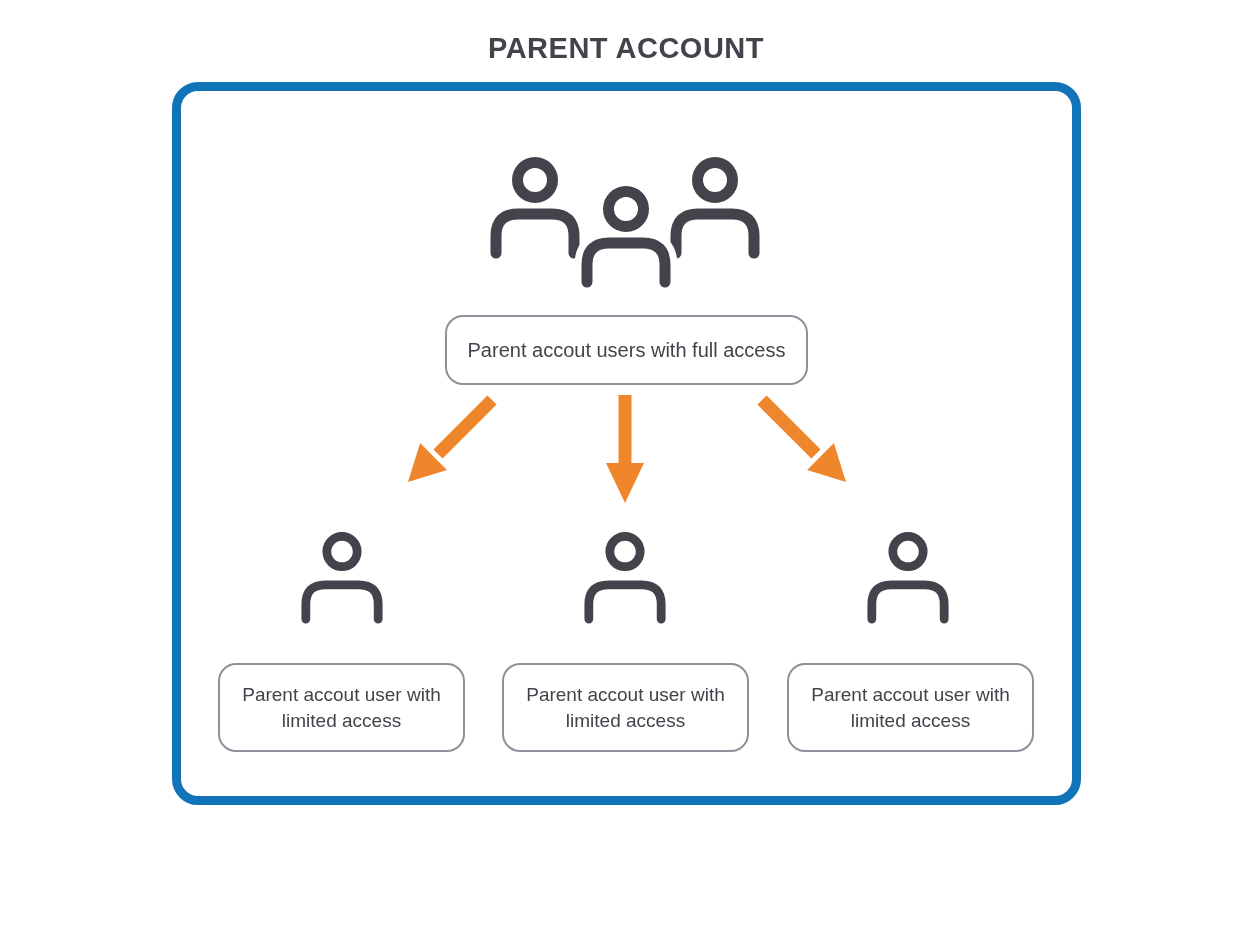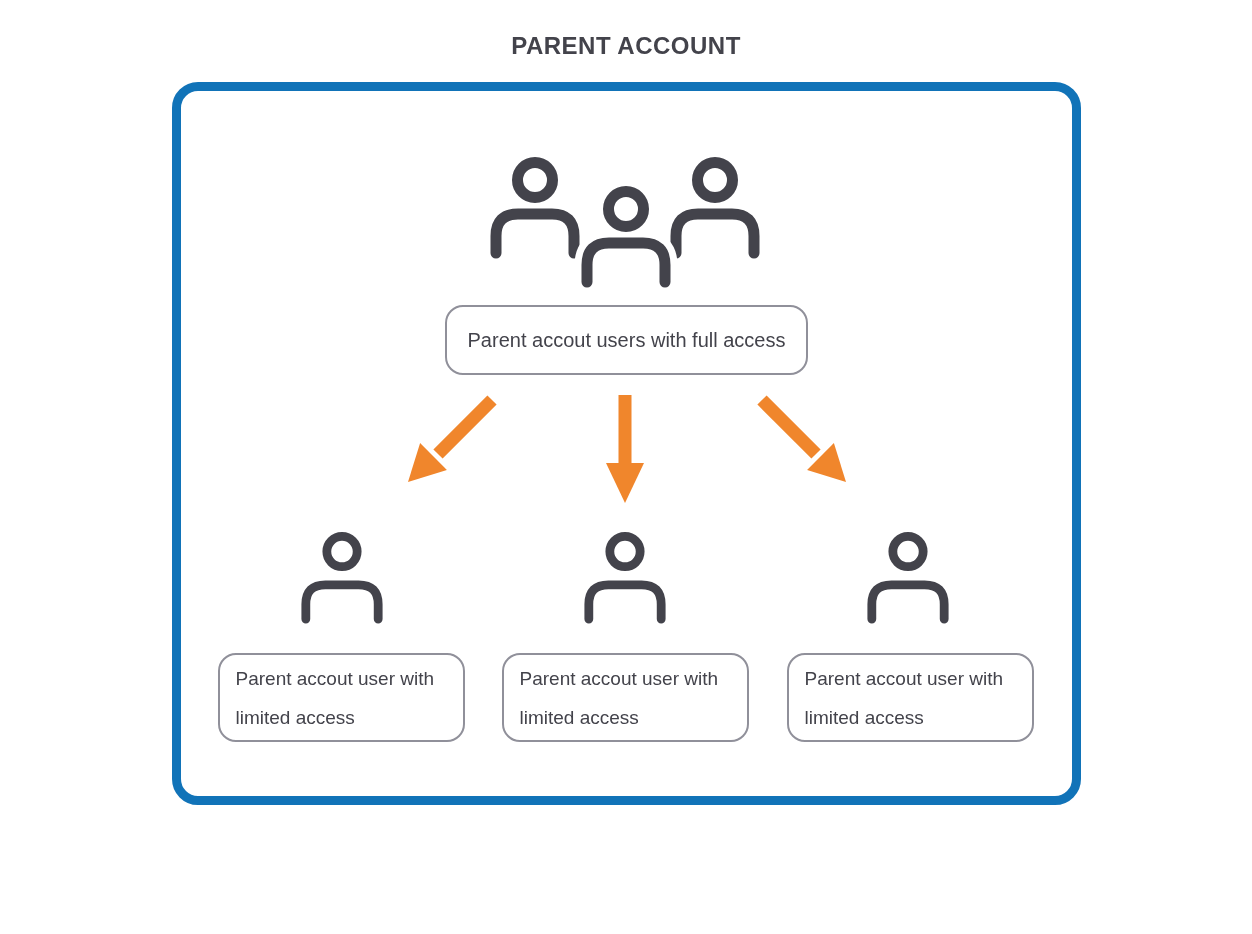--- a/index.html
+++ b/index.html
@@ -15,21 +15,21 @@
     height:934px;
     background:#ffffff;
     font-family:"Liberation Sans", sans-serif;
     overflow:hidden;
   }
   .page-title{
     position:absolute;
     left:0; top:32px;
     width:1252px;
     text-align:center;
-    font-size:24px;
+    font-size:29px;
     font-weight:bold;
     letter-spacing:0.5px;
     color:var(--color-dark,#43434b);
   }
   .frame{
     position:absolute;
     left:172px; top:82px;
     width:909px; height:723px;
     box-sizing:border-box;
     border:9px solid var(--color-blue,#1173b8);
@@ -46,33 +46,34 @@
   }
   .pill{
     position:absolute;
     box-sizing:border-box;
     border:2px solid var(--color-border_gray,#90909a);
     border-radius:18px;
     background:#ffffff;
     display:flex;
     align-items:center;
     justify-content:center;
-    text-align:left;
+    text-align:center;
     color:var(--color-dark,#43434b);
+    margin-top:10px;
   }
   .pill-root{
     left:445px; top:305px;
     width:363px; height:70px;
     font-size:20px;
   }
   .pill-child{
     top:653px;
     width:247px; height:89px;
     font-size:19px;
-    line-height:39px;
+    line-height:26px;
   }
   .pill-child .pill-label{width:212px;}
   .pill-child-0{left:218px;}
   .pill-child-1{left:502px;}
   .pill-child-2{left:787px;}
   .arrow-svg{position:absolute;}
   .arrow-left {left:402px; top:392px; width:100px; height:100px;}
   .arrow-mid  {left:605px; top:393px; width:40px;  height:112px;}
   .arrow-right{left:752px; top:392px; width:100px; height:100px;}
   .user-icon{

